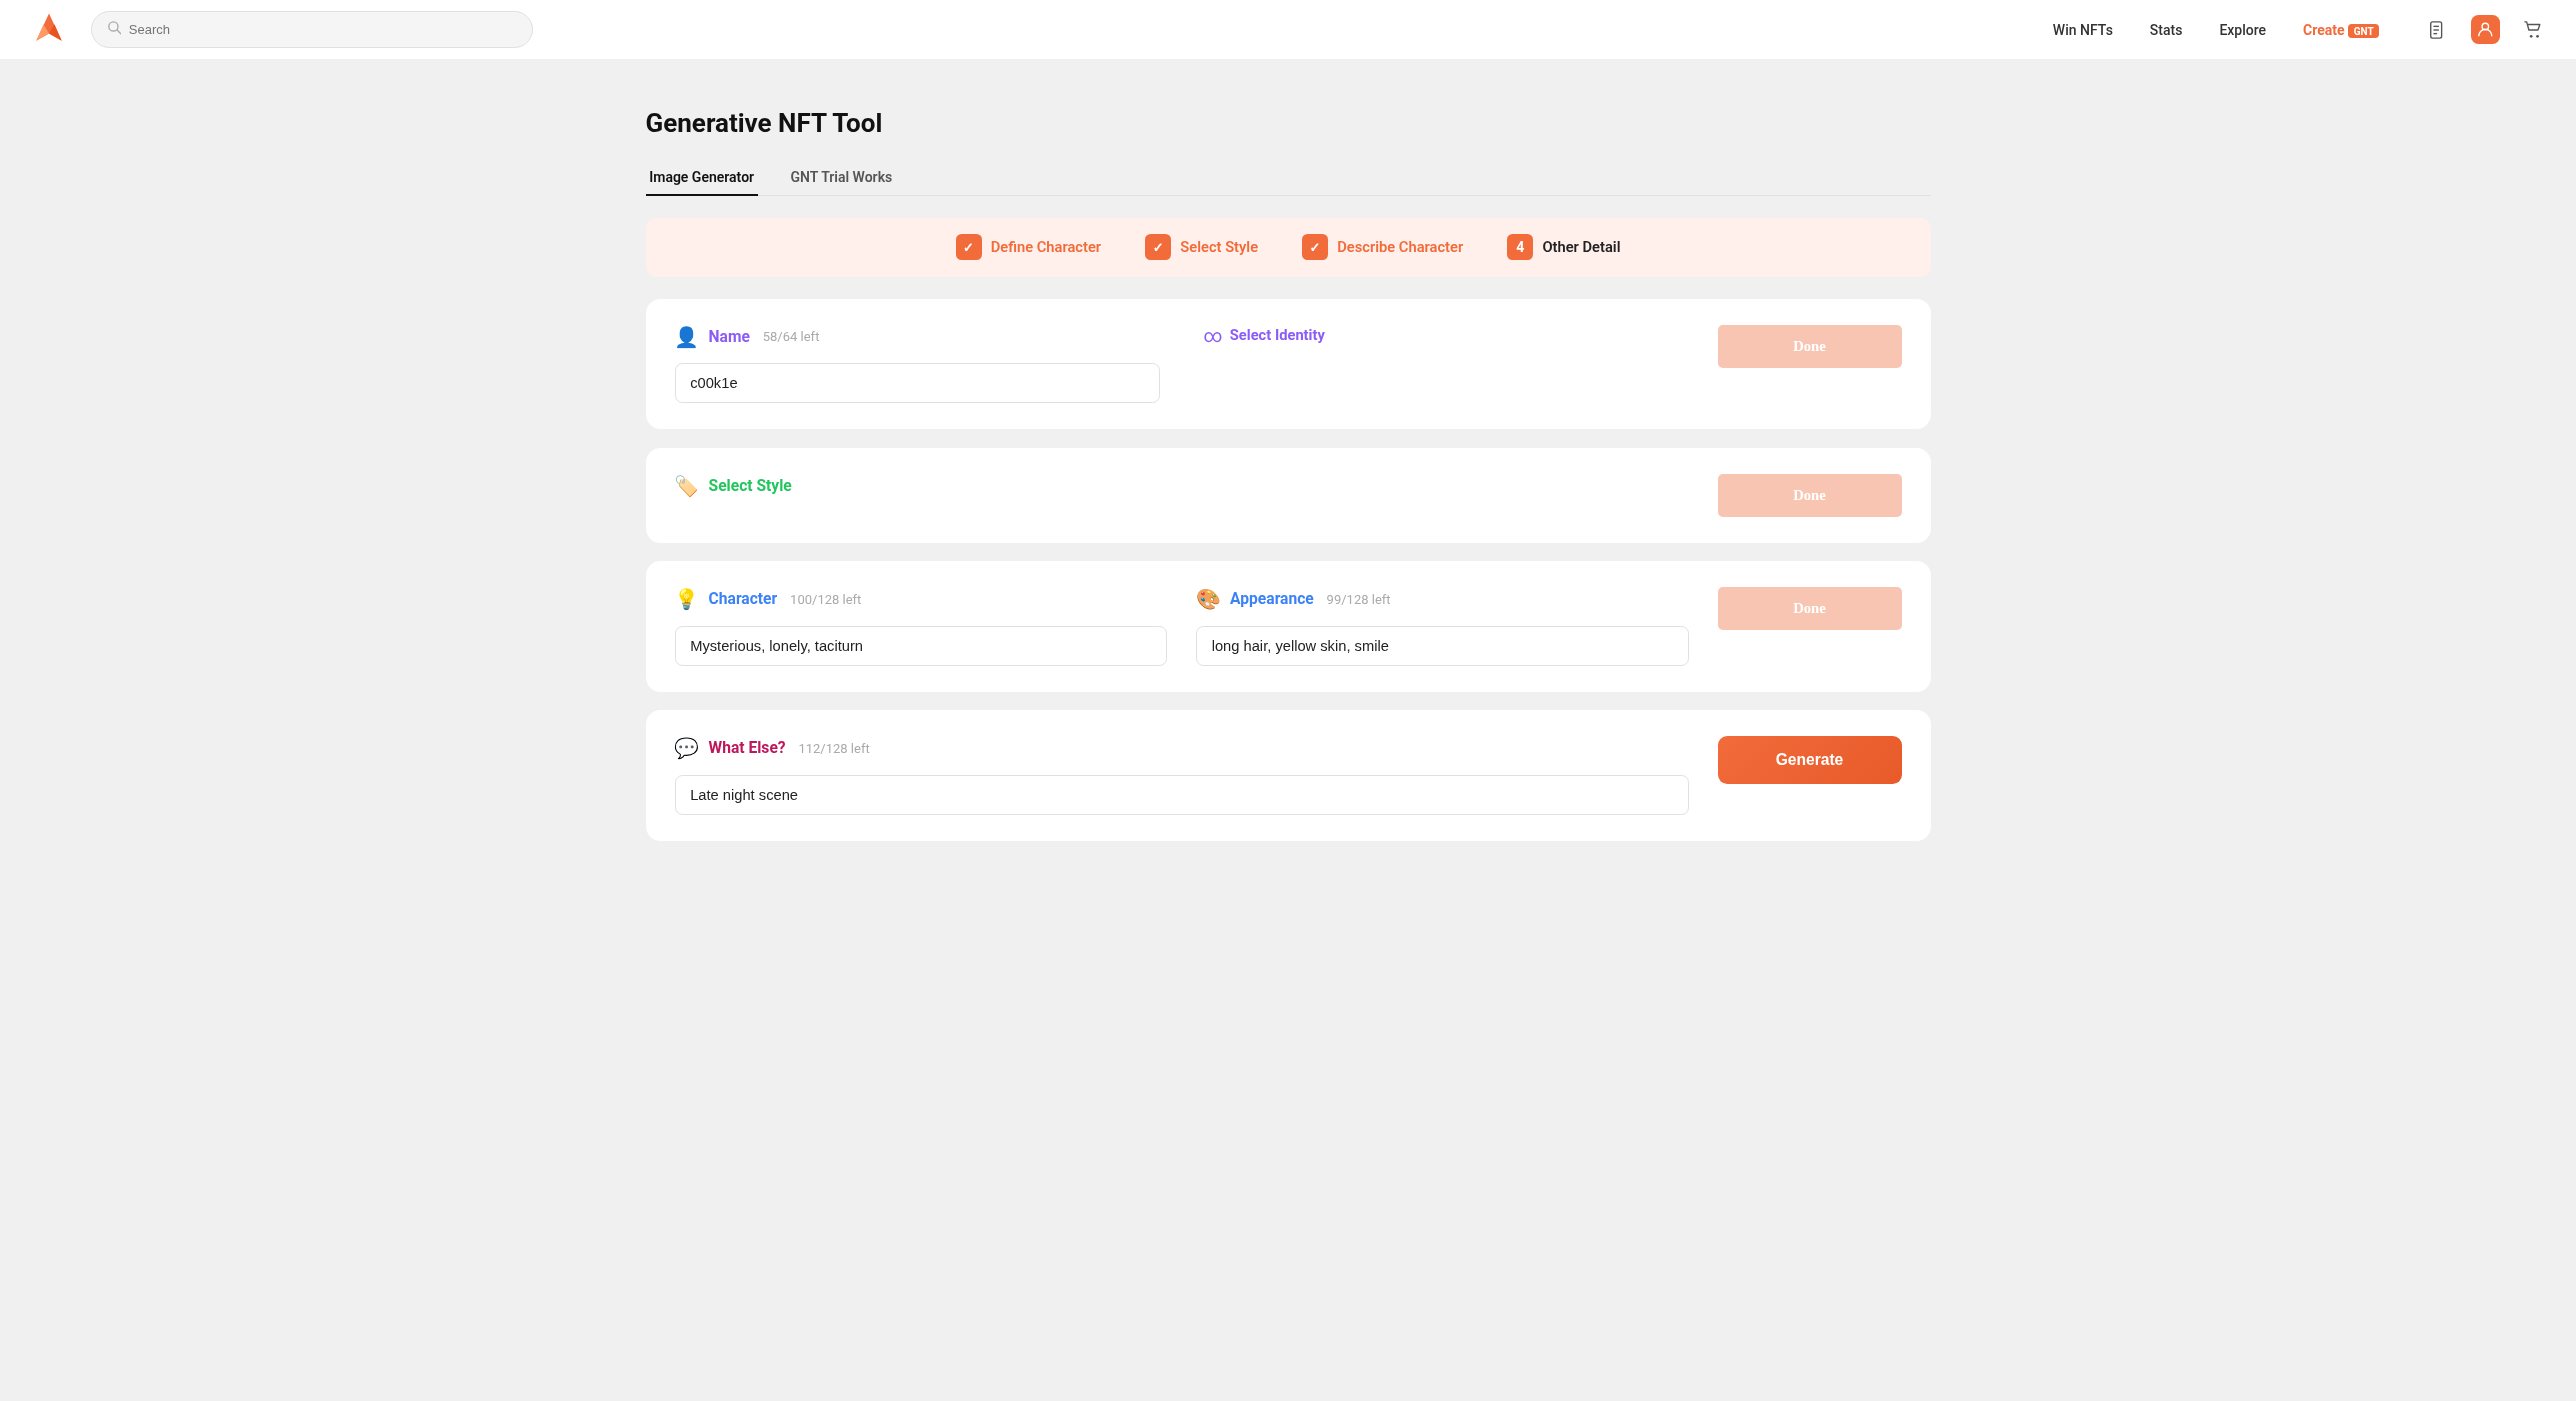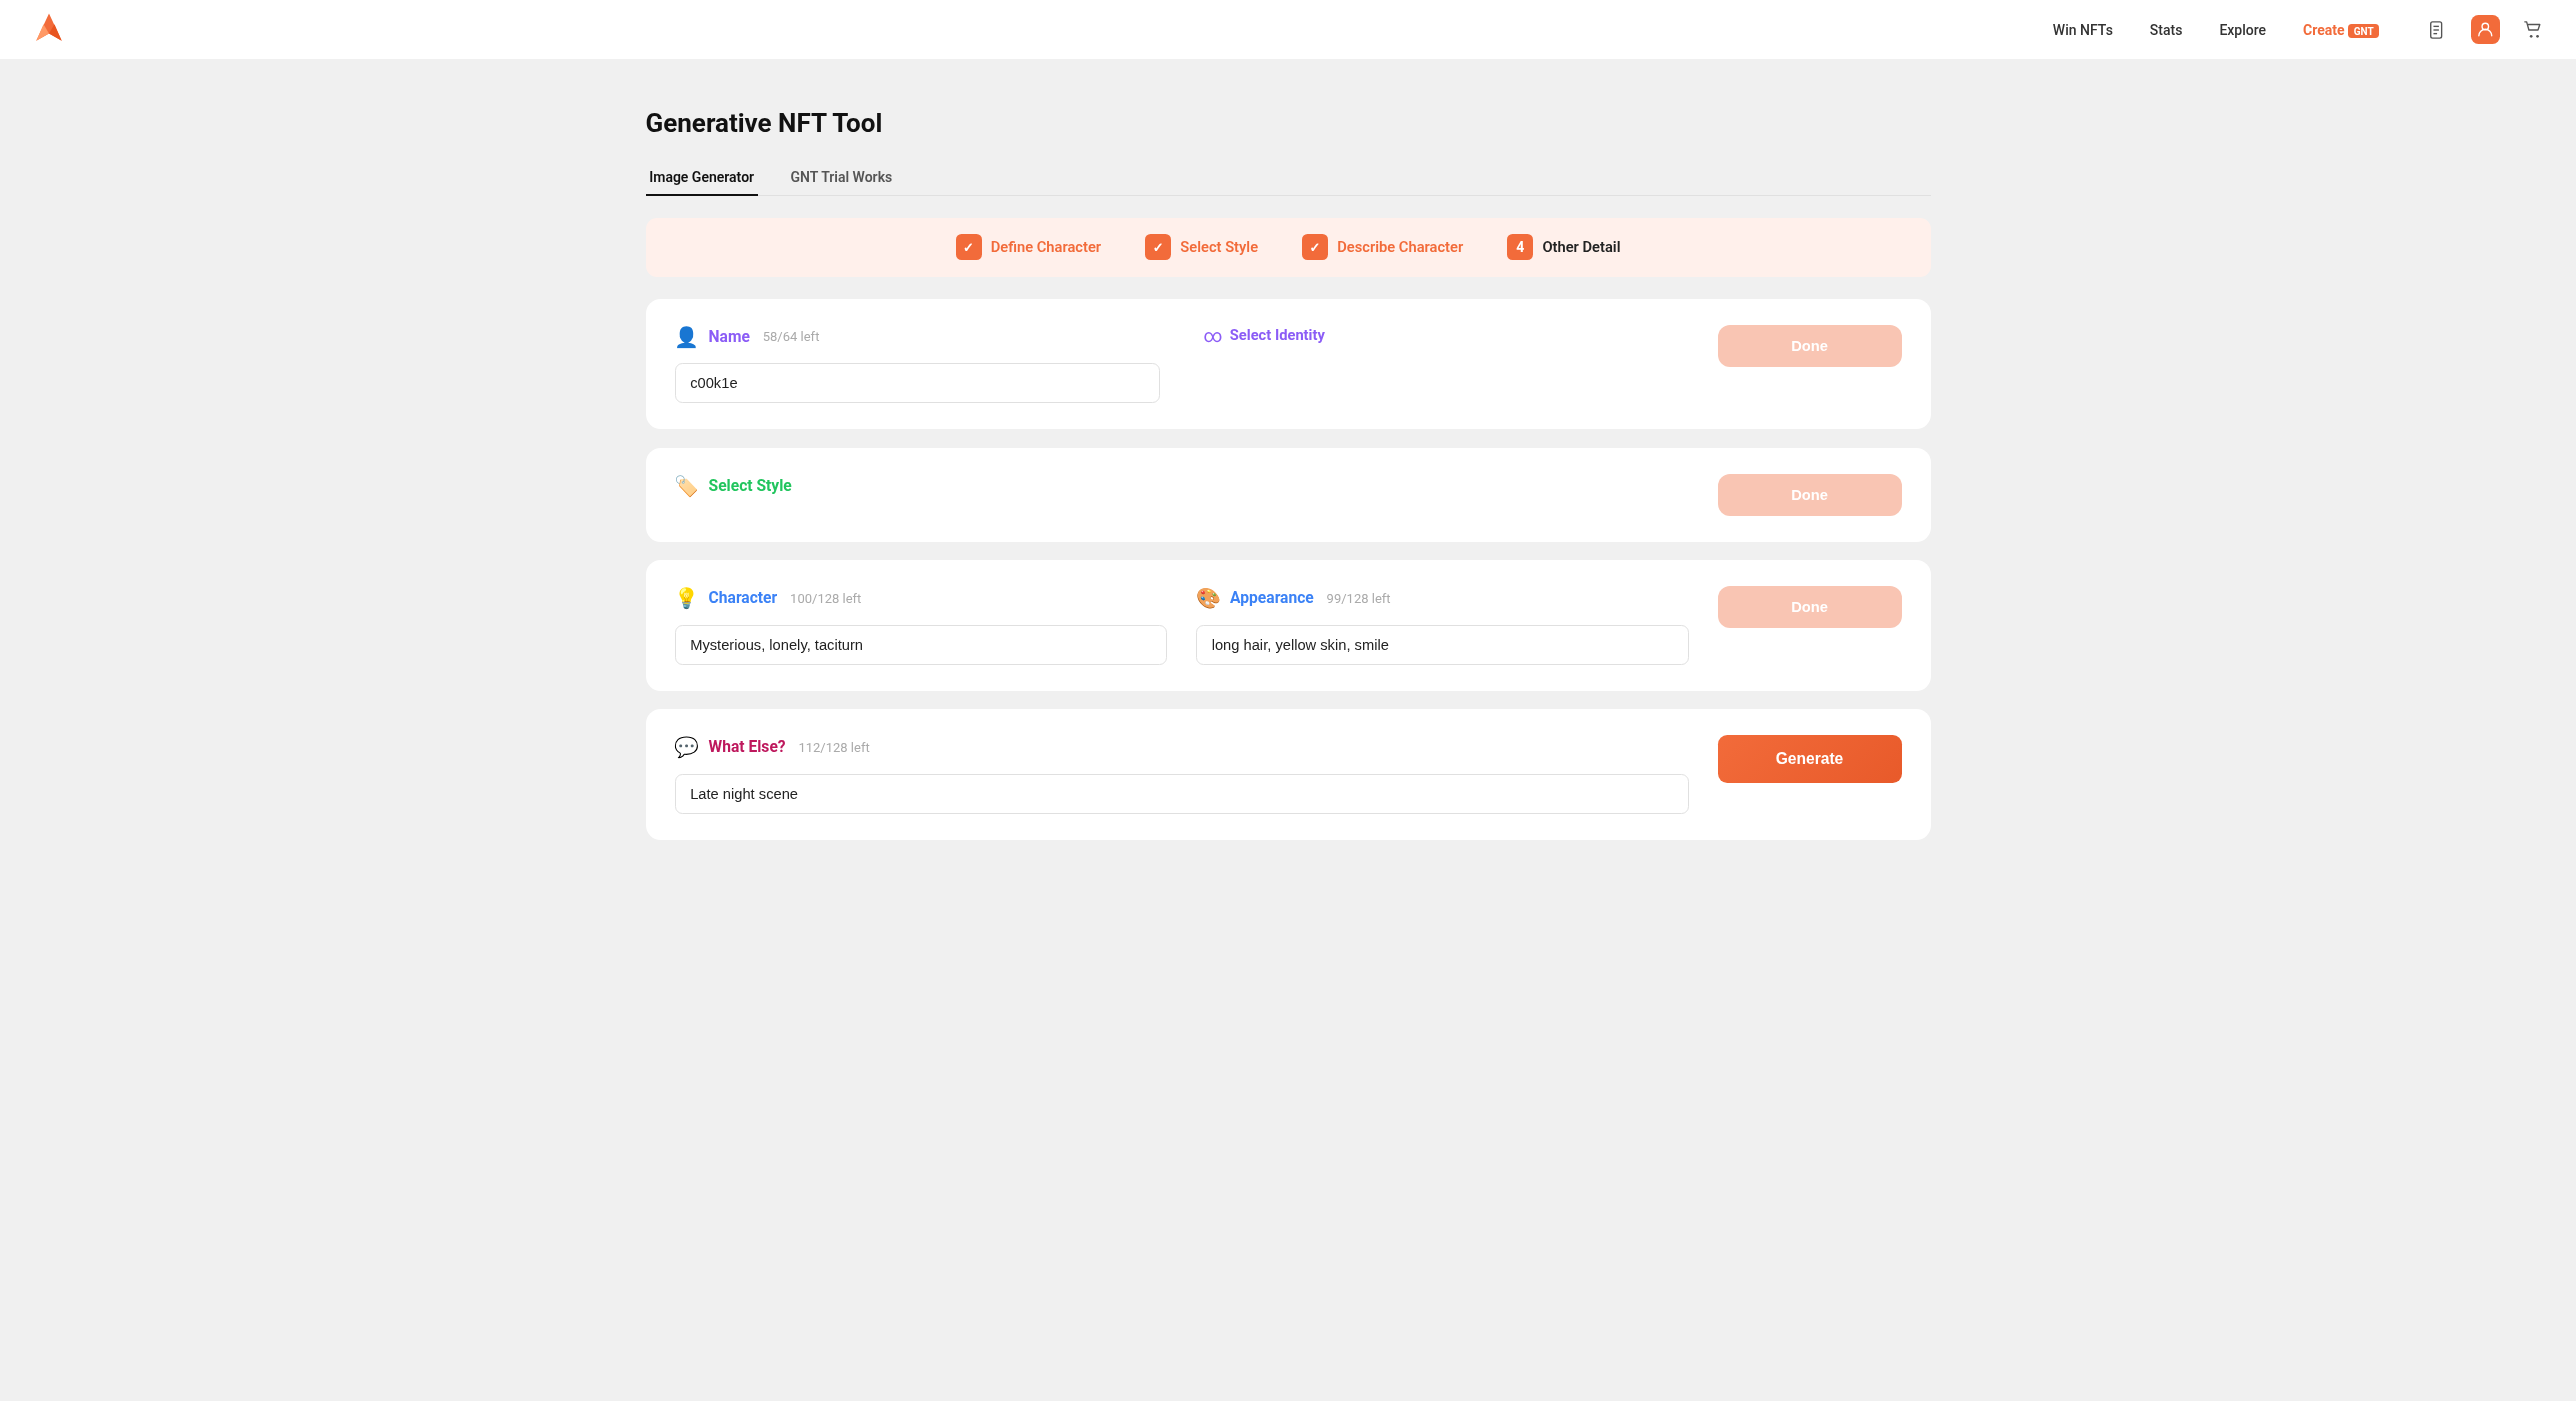--- a/index.html
+++ b/index.html
@@ -275,26 +275,27 @@
       height: 14.7px;
       accent-color: #f26b3a;
       cursor: pointer;
     }
 
     
     .done-btn {
       background: #f9c5b3;
       color: #fff;
       border: none;
-      border-radius: 12px;
+      border-radius: 5px;
       padding: 13px 37px;
       font-size: 14.7px;
       font-weight: 600;
       cursor: pointer;
       width: 100%;
+      font-family: Liberation Serif, serif;
     }
 
     
     .style-options {
       display: flex;
       gap: 11px;
       flex-wrap: wrap;
     }
     .style-option {
       border: 1.4px solid #e0e0e0;
@@ -342,20 +343,29 @@
   <div>
     <svg class="logo" viewBox="0 0 44 44" fill="none" xmlns="http://www.w3.org/2000/svg">
       <rect width="44" height="44" rx="8" fill="white"></rect>
 
       <polygon points="8,36 22,6 36,36 22,28" fill="#f26b3a"></polygon>
       <polygon points="8,36 16,18 22,28" fill="#ff9966"></polygon>
       <polygon points="36,36 28,18 22,28" fill="#e85520"></polygon>
     </svg>
   </div>
 
+  <div class="search-bar">
+    <span class="search-icon-svg">
+      <svg width="14.7" height="14.7" viewBox="0 0 16 16" fill="none">
+        <circle cx="7" cy="7" r="5" stroke="#aaa" stroke-width="1.5"></circle>
+        <line x1="11" y1="11" x2="15" y2="15" stroke="#aaa" stroke-width="1.5" stroke-linecap="round"></line>
+      </svg>
+    </span>
+    <input type="text" placeholder="Search" style="">
+  </div>
 
   <nav class="nav-links">
     <span class="nav-link">Win NFTs</span>
     <span class="nav-link">Stats</span>
     <span class="nav-link">Explore</span>
     <span class="nav-link active">
       <span>Create</span><span class="gnt-badge">GNT</span>
     </span>
   </nav>
 

